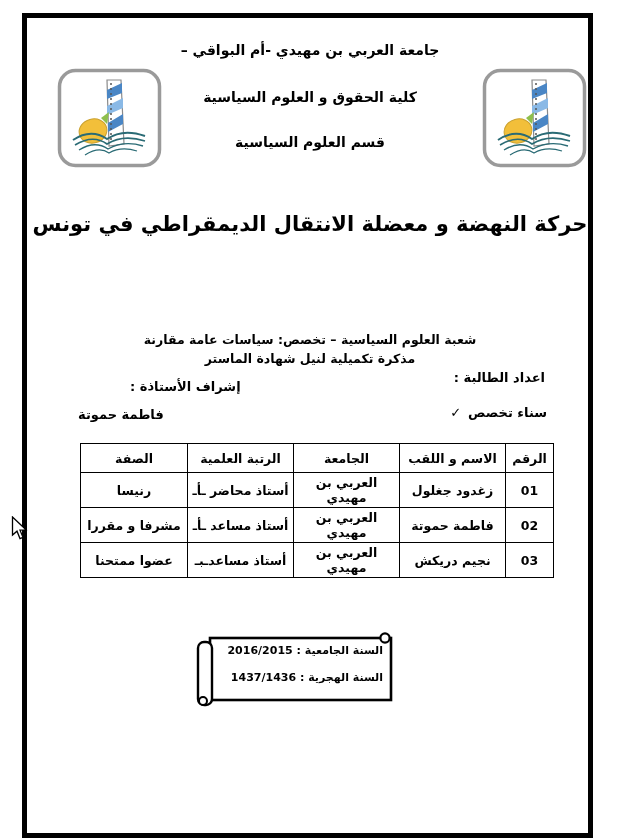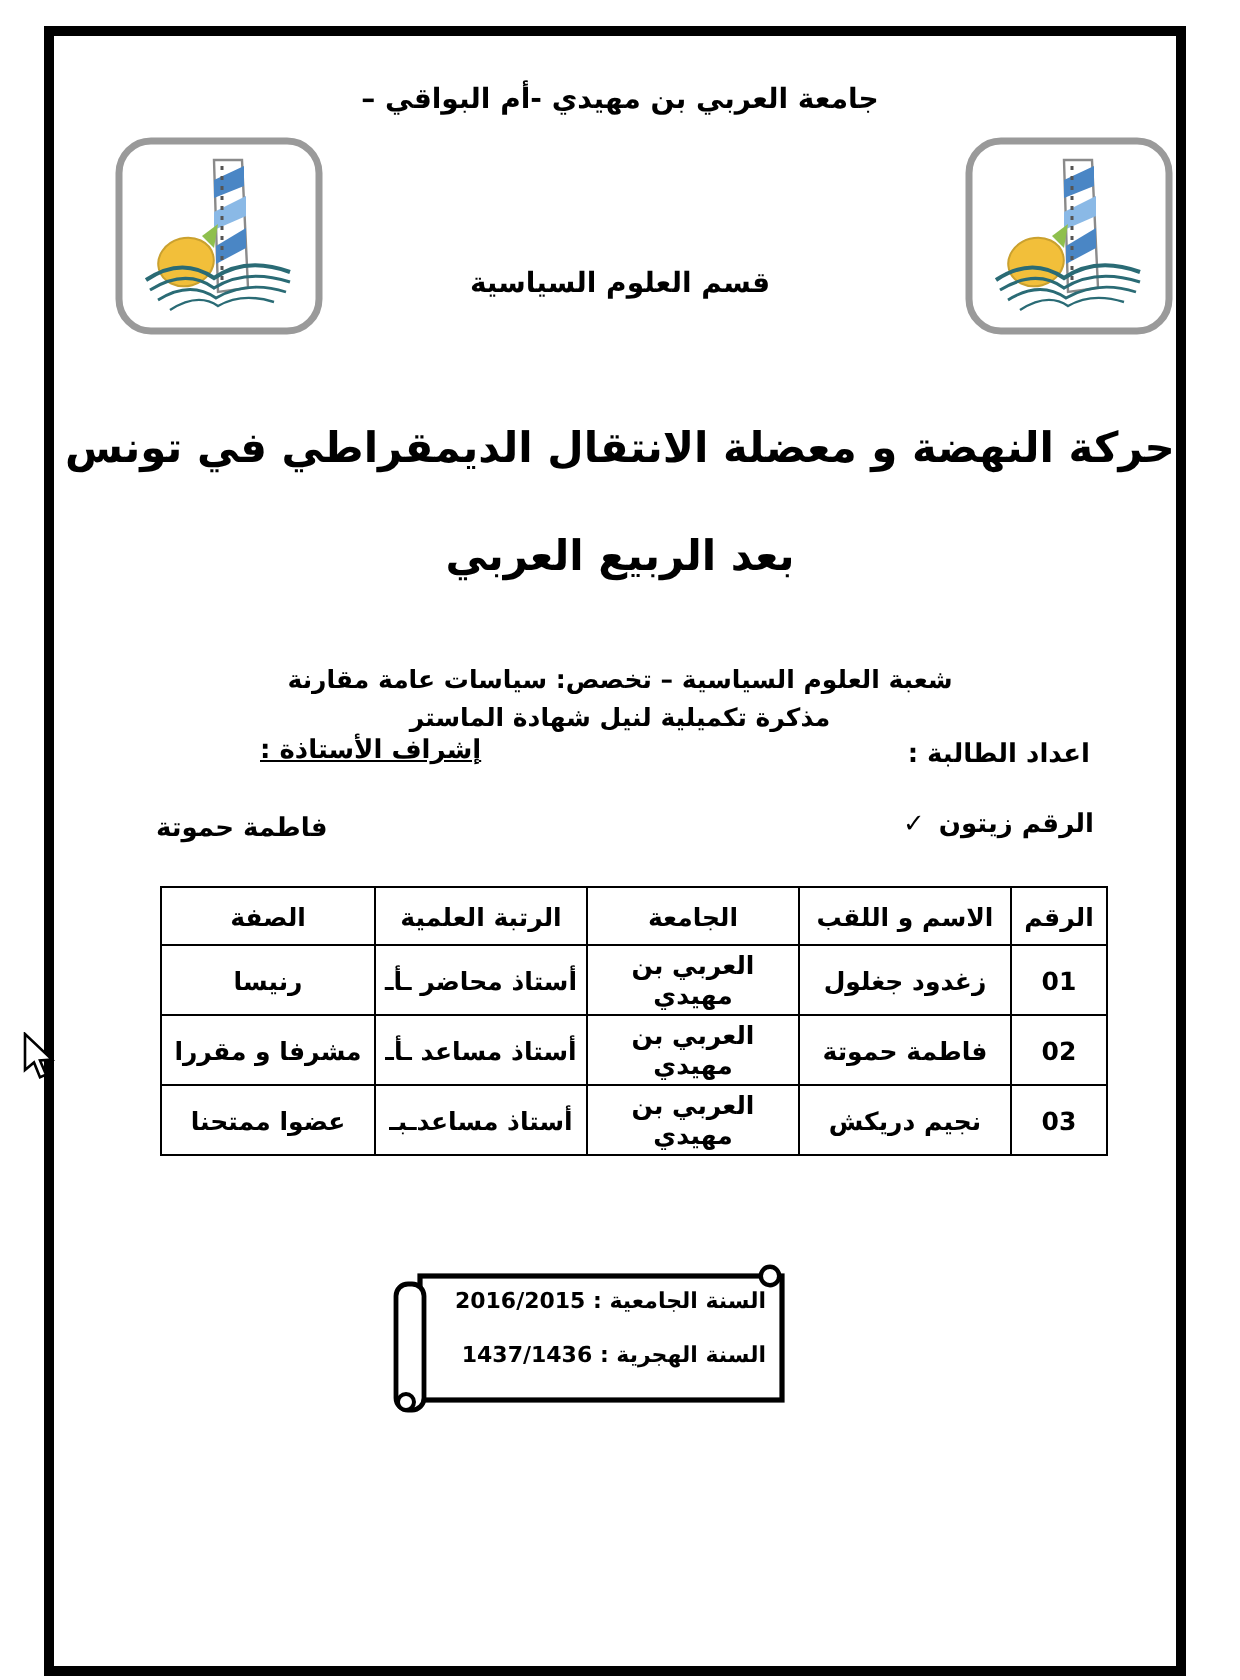--- a/index.html
+++ b/index.html
@@ -59,33 +59,33 @@
       <path d="M44 50 L52 44 L50 56 Z" fill="#8fbf4d"></path>
       <ellipse cx="36" cy="63" rx="14" ry="12" fill="#f2bf3a" stroke="#caa12f" stroke-width="1" transform="rotate(-15 36 63)"></ellipse>
       <path d="M16 72 Q34 60 50 71 Q66 60 88 68" fill="none" stroke="#2a6b75" stroke-width="2"></path>
       <path d="M18 77 Q36 66 50 76 Q66 66 88 73" fill="none" stroke="#2a6b75" stroke-width="1.6"></path>
       <path d="M22 82 Q38 72 51 81 Q67 72 86 78" fill="none" stroke="#2a6b75" stroke-width="1.4"></path>
       <path d="M28 87 Q42 78 52 85 Q64 78 80 83" fill="none" stroke="#2a6b75" stroke-width="1.2"></path>
     </svg>
   </div>
 
   <div class="abs ctr hdr-line rtl" style="top:42px;">جامعة العربي بن مهيدي  -أم البواقي –</div>
+  <div class="abs ctr hdr-line rtl" style="top:89px;">كلية الحقوق و العلوم السياسية</div>
   <div class="abs ctr hdr-line rtl" style="top:134px;">قسم العلوم السياسية</div>
 
   <div class="abs ctr title-line rtl" style="top:212px;">حركة النهضة و معضلة الانتقال الديمقراطي في تونس</div>
-  <div class="abs ctr title-line rtl" style="top:266px;">بعد الربيع العربي</div>
   <div class="abs ctr sub-line rtl" style="top:308px;margin-top:43px;">مذكرة تكميلية لنيل شهادة الماستر</div>
   <div class="abs ctr sub-line rtl" style="top:332px;">شعبة العلوم السياسية – تخصص: سياسات عامة مقارنة</div>
 
   <div class="abs label-line rtl" style="right:75px; top:370px;">اعداد الطالبة :</div>
-  <div class="abs label-line rtl" style="left:130px; top:368px;text-decoration:underline;">إشراف الأستاذة :</div>
+  <div class="abs label-line rtl" style="left:130px; top:379px;">إشراف الأستاذة :</div>
 
   <div class="abs student-line" style="right:73px; top:405px;">
     <span class="check">✓</span>
-    <span class="label-line rtl">الرقم زيتون</span>
+    <span class="label-line rtl">سناء تخصص</span>
   </div>
   <div class="abs label-line rtl" style="left:78px; top:407px;">فاطمة حموتة</div>
 
   <table class="jury abs" style="left:80px; top:443px;">
     <colgroup>
         <col style="width:48px">
         <col style="width:106px">
         <col style="width:106px">
         <col style="width:106px">
         <col style="width:107px">

